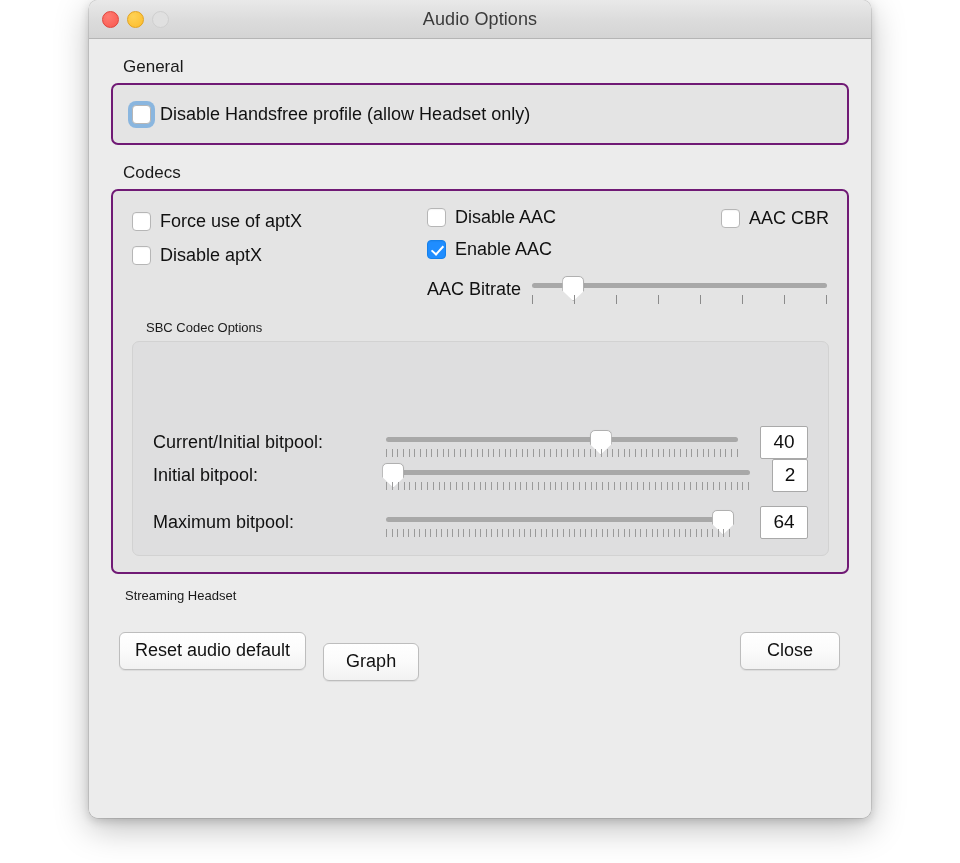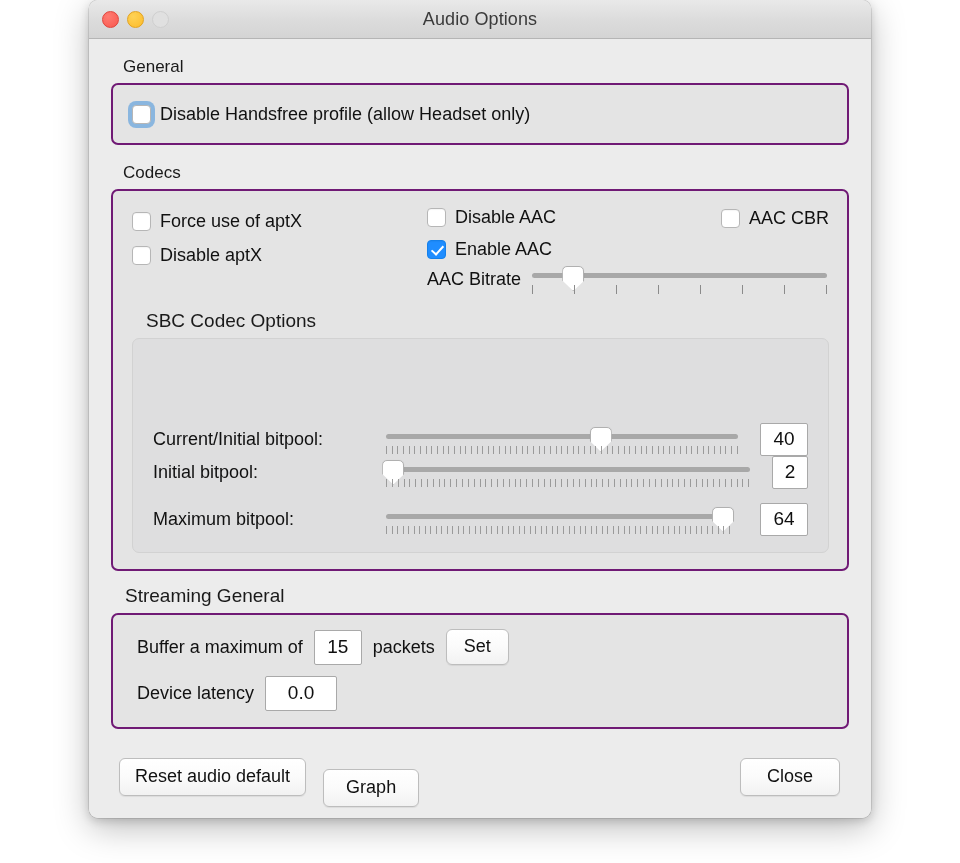--- a/index.html
+++ b/index.html
@@ -77,21 +77,21 @@
     padding: 0 22px;
     position: relative;
   }
 
   
   .group-label {
     font-size: 17px;
     color: #1a1a1a;
     margin: 0 0 6px 12px;
   }
-  .group-label.small { font-size: 19px; margin-left: 14px; }
+  .group-label.small { font-size: 13px; margin-left: 14px; }
 
   .panel {
     background: #e4e4e4;
     border: 2px solid #701a75;
     border-radius: 7px;
   }
   .panel.inner {
     background: #dededf;
     border: 1px solid #d2d2d2;
   }
@@ -289,21 +289,21 @@
                   <div class="cb checked"></div>
                   <div class="cb-label">Enable AAC</div>
                 </div>
               </div>
               <div class="cb-row" style="padding-top:1px;">
                 <div class="cb"></div>
                 <div class="cb-label">AAC CBR</div>
               </div>
             </div>
 
-            <div class="slider-row" style="margin-top:4px;">
+            <div class="slider-row" style="margin-top:14px;">
               <div class="slider-label">AAC Bitrate</div>
               <div class="slider" style="margin-right:2px;">
                 <div class="track"></div>
                 <div class="thumb" id="aac-thumb" style="left: 14%;"></div>
                 <div class="ticks" id="aac-ticks">
                     <span></span>
                     <span></span>
                     <span></span>
                     <span></span>
                     <span></span>
@@ -538,33 +538,21 @@
                     <span></span>
                   </div>
                 </div>
                 <div class="numbox" style="width: 48px; margin-left: 19px;">64</div>
               </div>
             </div>
         </div>
       </div>
 
       <div style="height:14px"></div>
-      <div class="group-label small">Streaming General</div>
-      <div class="panel" style="padding:14px 18px 16px 24px;">
-        <div style="display:flex;align-items:center;gap:11px;">
-          <div class="txt">Buffer a maximum of</div>
-          <input class="field" style="width: 48px;" value="15">
-          <div class="txt">packets</div>
-          <button class="btn" style="padding:6px 17px 7px;">Set</button>
-        </div>
-        <div style="display:flex;align-items:center;gap:11px;margin-top:11px;">
-          <div class="txt">Device latency</div>
-          <input class="field" style="width: 72px;" value="0.0">
-        </div>
-      </div>
+      <div class="group-label small">Streaming Headset</div>
 
       <div style="display:flex;align-items:center;margin-top:18px;padding:0 9px 0 8px;">
         <button class="btn">Reset audio default</button>
         <div style="width:17px"></div>
         <button class="btn" style="padding:7px 22px 8px;margin-top:22px;">Graph</button>
         <div style="flex:1 1 auto"></div>
         <button class="btn" style="padding:7px 26px 8px;">Close</button>
       </div>
 
     </div>

